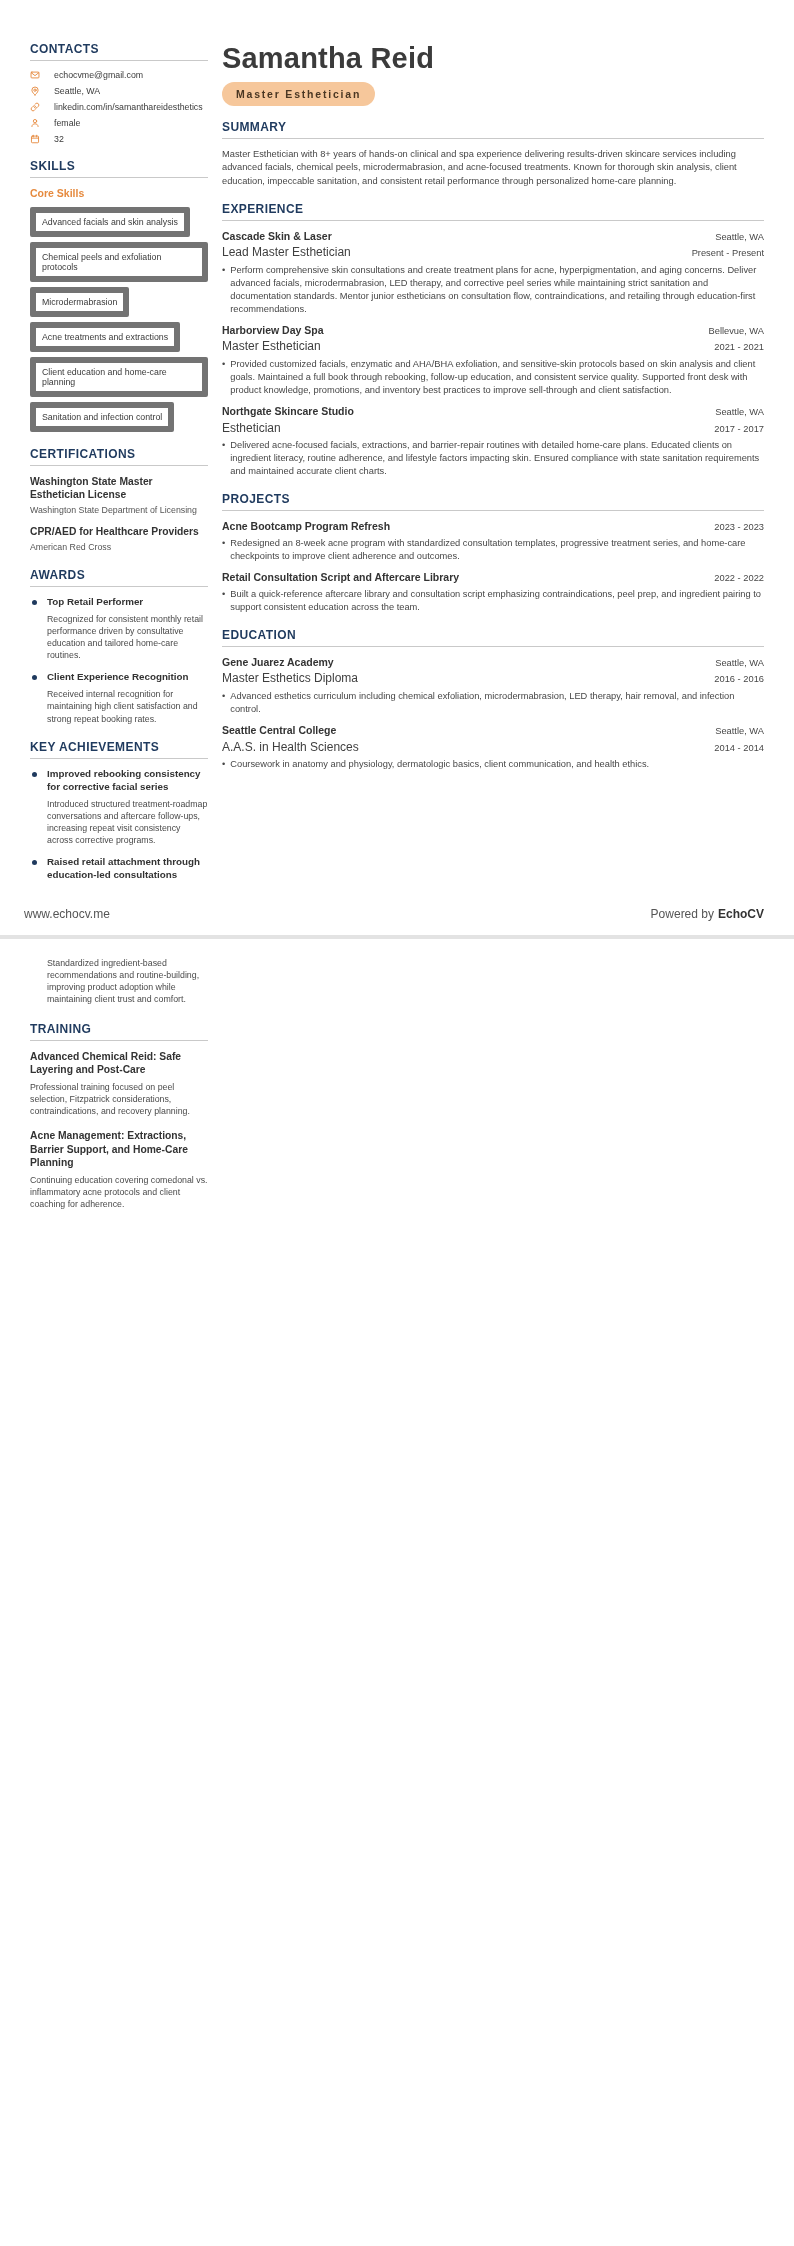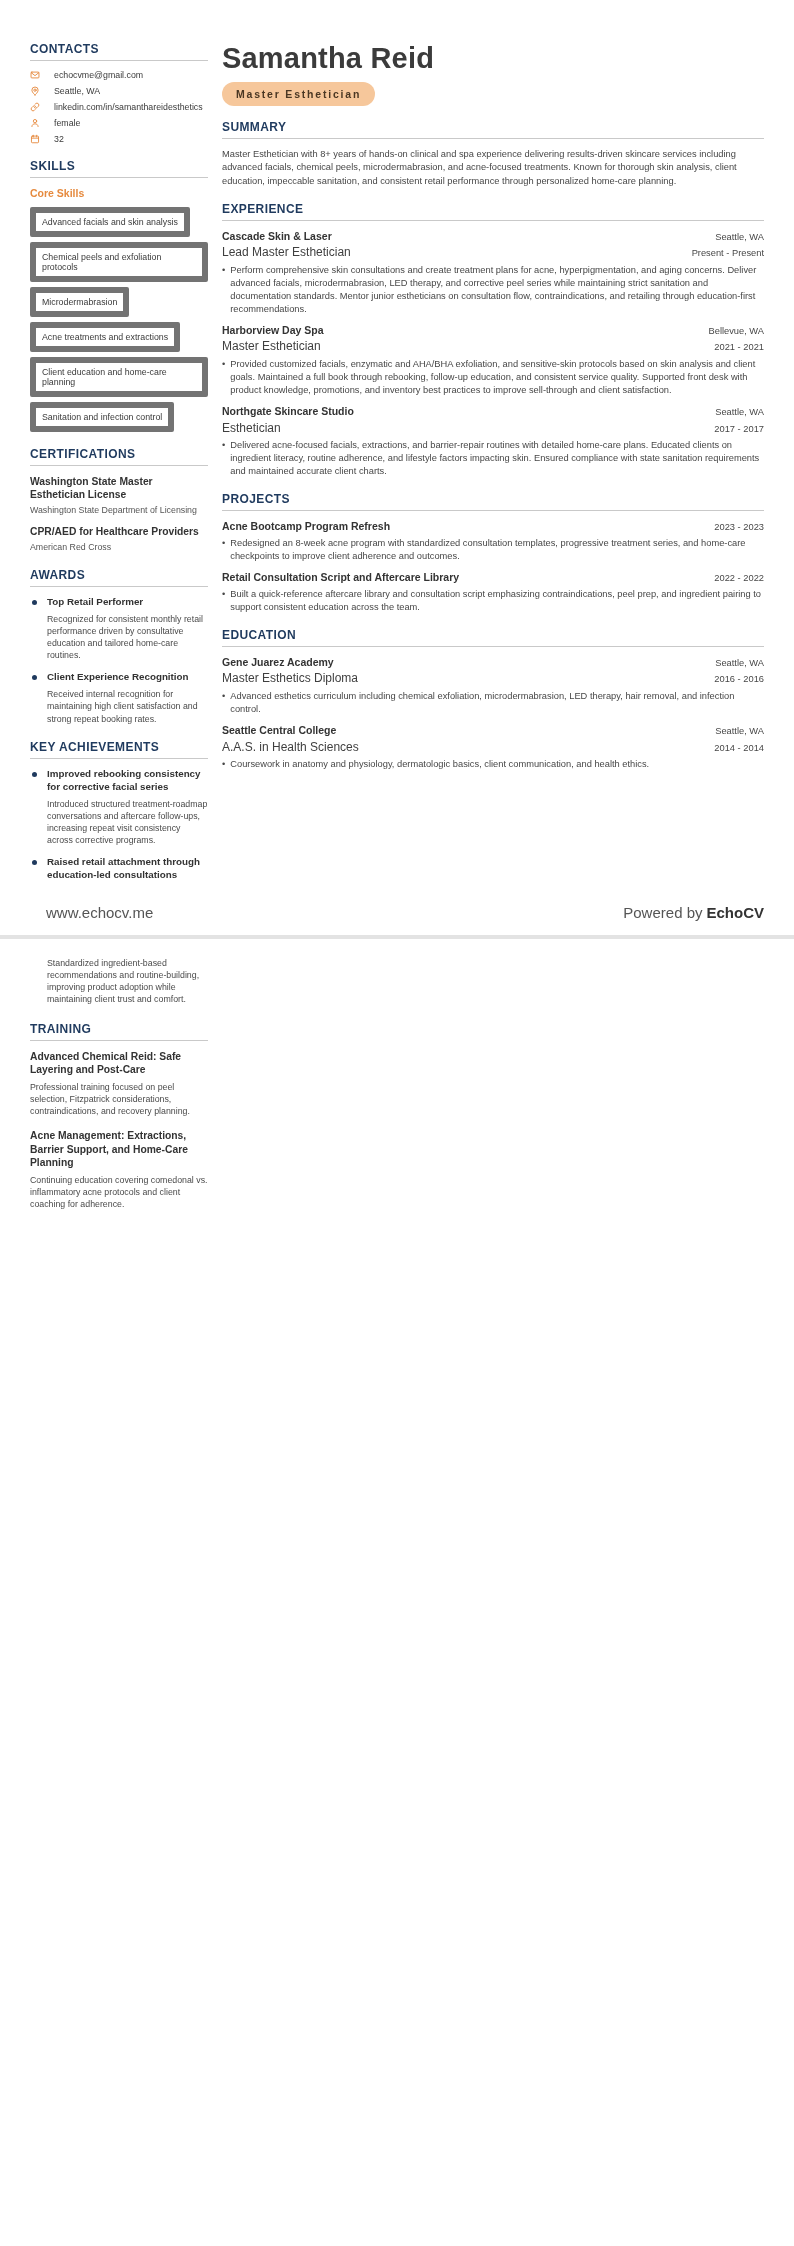--- a/index.html
+++ b/index.html
@@ -65,23 +65,23 @@
   .entry { margin-bottom:8px; }
   .erow { display:flex; justify-content:space-between; align-items:baseline; gap:0; }
   .ename { font-size:10.5px; font-weight:bold; color:#333; line-height:1.3; }
   .eloc, .edates { font-size:9.3px; color:#474747; white-space:nowrap; }
   .erole { font-size:12px; color:#3f3f3f; line-height:1.3; margin-top:2px; }
   .bullet { display:flex; gap:5px; font-size:9.3px; line-height:1.4; color:#474747; margin-top:3px; }
   .bullet .b { flex:0 0 auto; }
 
   
   .pfooter {
-    position:absolute; left:46px; right:30px; bottom:14px;
+    position:absolute; left:24px; right:30px; bottom:14px;
     display:flex; justify-content:space-between; align-items:baseline;
-    font-size:15px; color:#555;
+    font-size:12px; color:#555;
   }
   .powered { display:flex; gap:4px; }
   .powered .brand { color:#333; font-weight:600; }
 </style>
 </head>
 <body>
 
 <div class="document">
 
   <div class="page page1">

